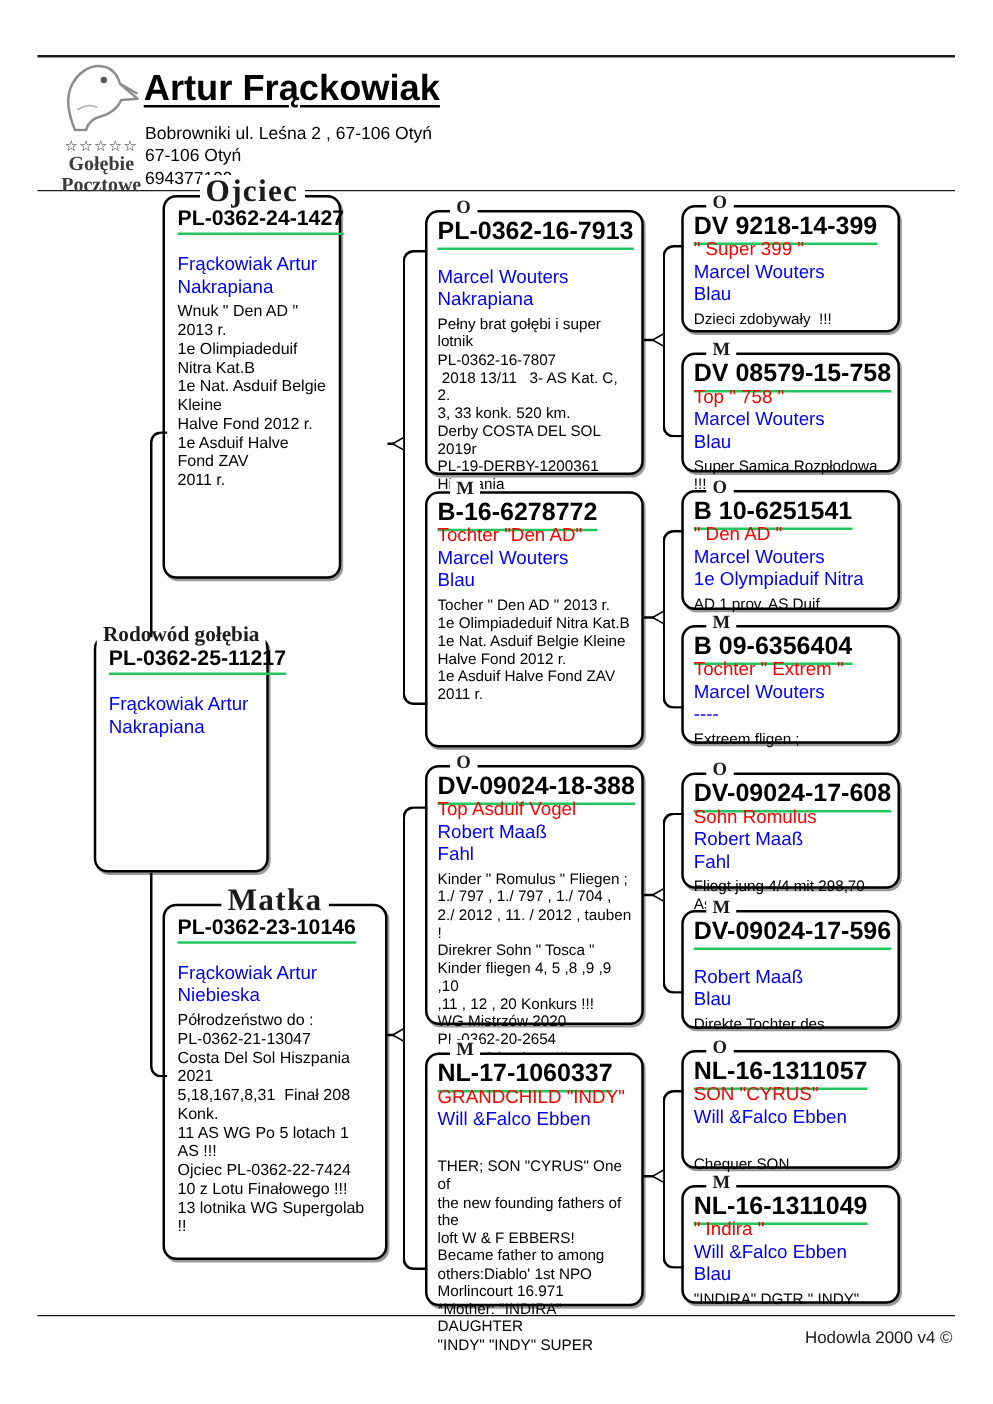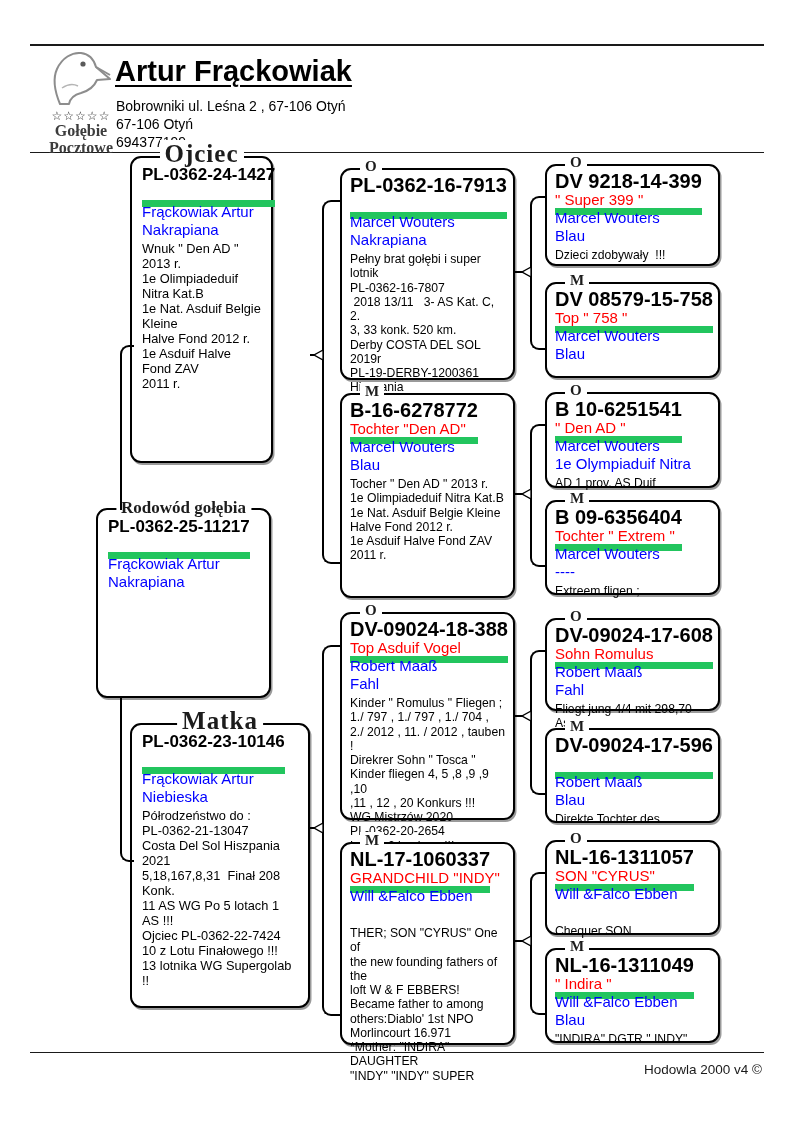--- a/index.html
+++ b/index.html
@@ -19,21 +19,21 @@
   
   .pbox{position:absolute;box-sizing:border-box;background:#fff;border:2px solid #000;
         border-radius:11px;box-shadow:1.5px 2px 0 #9a9a9a;padding:5px 8px;}
   .pbox.big{padding:7px 10px;}
   .box-label{position:absolute;background:#fff;padding:0 5px;white-space:nowrap;
         font-family:"Liberation Serif",serif;font-weight:bold;color:#1c1c1c;}
   .tag-label{left:18px;top:-12px;font-size:15px;}
   .mid-label{left:50%;transform:translateX(-50%);top:-12px;font-size:17px;}
   .head-label{left:50%;transform:translateX(-50%);top:-18px;font-size:25px;letter-spacing:1px;}
   .ring{font-size:20px;font-weight:bold;line-height:20px;white-space:nowrap;}
-  .ring span{border-bottom:7px solid #22c55e;padding-bottom:16px;}
+  .ring span{border-bottom:2px solid #22c55e;padding-bottom:2px;}
   .big .ring{font-size:17px;}
   .red{color:#ff0000;font-size:15px;line-height:18px;min-height:18px;white-space:nowrap;}
   .blue{color:#0000ff;font-size:15px;line-height:18px;min-height:18px;white-space:nowrap;}
   .info{font-size:12.2px;line-height:1.17;margin-top:3px;white-space:pre-wrap;}
   .big .info{font-size:12.8px;}
 
   
   .conn-c{position:absolute;border-left:2px solid #000;border-top:2px solid #000;
           border-bottom:2px solid #000;border-top-left-radius:9px;border-bottom-left-radius:9px;}
   .conn-tl{position:absolute;border-left:2px solid #000;border-top:2px solid #000;border-top-left-radius:9px;}
@@ -75,21 +75,21 @@
     <div class="blue">Frąckowiak Artur</div>
     <div class="blue">Nakrapiana</div>
     <div class="info">Wnuk " Den AD " 2013 r.
 1e Olimpiadeduif Nitra Kat.B
 1e Nat. Asduif Belgie Kleine
 Halve Fond 2012 r.
 1e Asduif Halve Fond ZAV
 2011 r.</div>
   </div>
 
-  <div class="pbox big" style="left:75px;top:508px;width:175px;height:190px;margin-left:21px;">
+  <div class="pbox big" style="left:75px;top:508px;width:140px;height:190px;">
     <div class="box-label mid-label">Rodowód gołębia</div>
     <div class="ring"><span>PL-0362-25-11217</span></div>
     <div class="red"></div>
     <div class="blue">Frąckowiak Artur</div>
     <div class="blue">Nakrapiana</div>
     <div class="info"></div>
   </div>
 
   <div class="pbox big" style="left:130px;top:723px;width:180px;height:285px;">
     <div class="box-label head-label">Matka</div>
@@ -180,20 +180,21 @@
     <div class="blue">Blau</div>
     <div class="info">Dzieci zdobywały  !!!</div>
   </div>
 
   <div class="pbox" style="left:545px;top:282px;width:175px;height:96px;">
     <div class="box-label tag-label">M</div>
     <div class="ring"><span>DV 08579-15-758</span></div>
     <div class="red">Top " 758 "</div>
     <div class="blue">Marcel Wouters</div>
     <div class="blue">Blau</div>
+    <div class="info">Super Samica Rozpłodowa !!!</div>
   </div>
 
   <div class="pbox" style="left:545px;top:392px;width:175px;height:96px;">
     <div class="box-label tag-label">O</div>
     <div class="ring"><span>B 10-6251541</span></div>
     <div class="red">" Den AD "</div>
     <div class="blue">Marcel Wouters</div>
     <div class="blue">1e Olympiaduif Nitra</div>
     <div class="info">AD 1 prov. AS Duif</div>
   </div>

